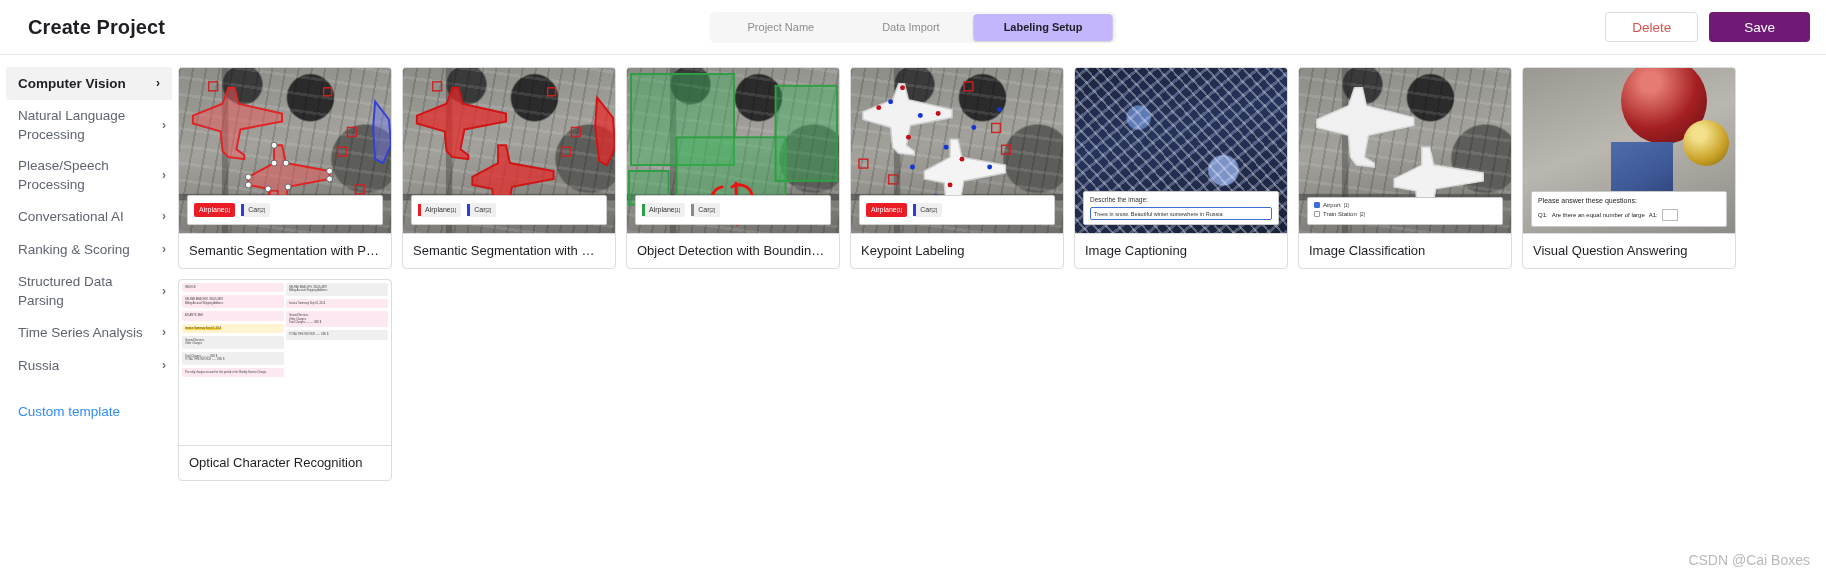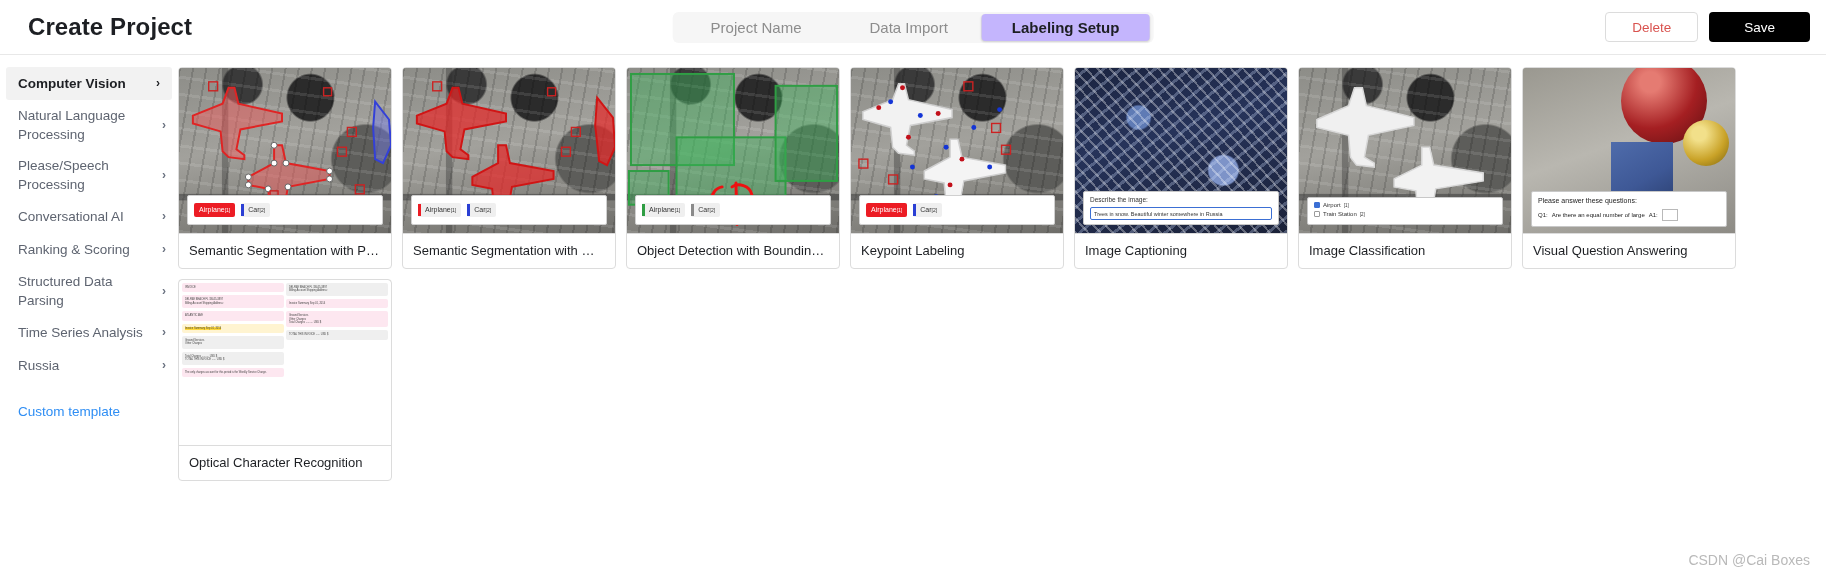--- a/index.html
+++ b/index.html
@@ -16,39 +16,39 @@
   .topbar {
     position: relative;
     height: 55px;
     display: flex;
     align-items: center;
     background: #ffffff;
     border-bottom: 1px solid #e8e8e8;
     padding: 0 16px;
   }
   .page-title {
-    font-size: 24px;
+    font-size: 20px;
     font-weight: bold;
     letter-spacing: .1px;
     margin-left: 12px;
     color: #1d1f23;
   }
   .steps {
     position: absolute;
     left: 50%;
     transform: translateX(-50%);
     display: flex;
     align-items: center;
     background: #f6f6f6;
     border-radius: 6px;
     padding: 4px;
     height: 31px;
   }
   .step {
-    font-size: 15px;
+    font-size: 11px;
     color: #8d8d8d;
     padding: 0 34px;
     line-height: 23px;
     height: 23px;
     border-radius: 4px;
     cursor: pointer;
     white-space: nowrap;
   }
   .step.active {
     background: #c4b5fd;
@@ -69,21 +69,21 @@
     font-size: 13.5px;
     border-radius: 4px;
     height: 30px;
     padding: 0 26px;
     display: flex; align-items: center; justify-content: center;
     cursor: pointer;
     border: 1px solid transparent;
     white-space: nowrap;
   }
   .btn-delete { color: #d9534f; background: #fff; border-color: #dcdcdc; }
-  .btn-save { color: #fff; background: #000000; padding: 0 34px; }
+  .btn-save { color: #fff; background: #701a75; padding: 0 34px; }
 
   
   .body { display: flex; height: 521px; }
 
   .sidebar {
     width: 178px;
     flex: 0 0 178px;
     padding: 12px 0 0 0;
     background: #fff;
   }

